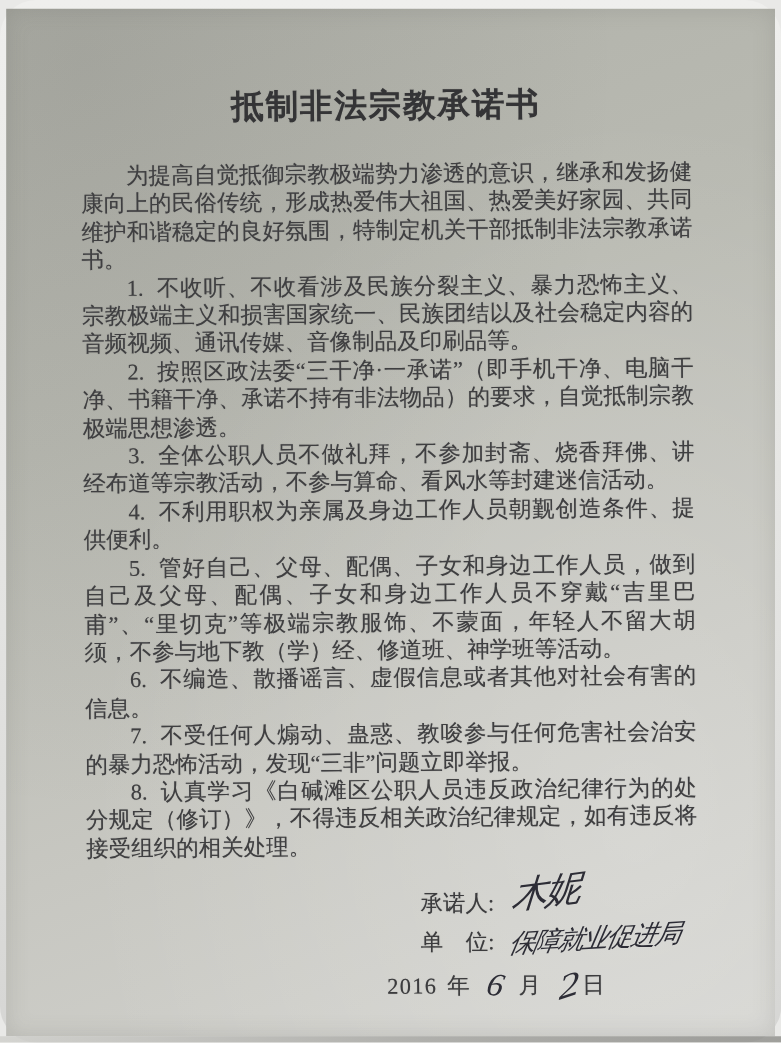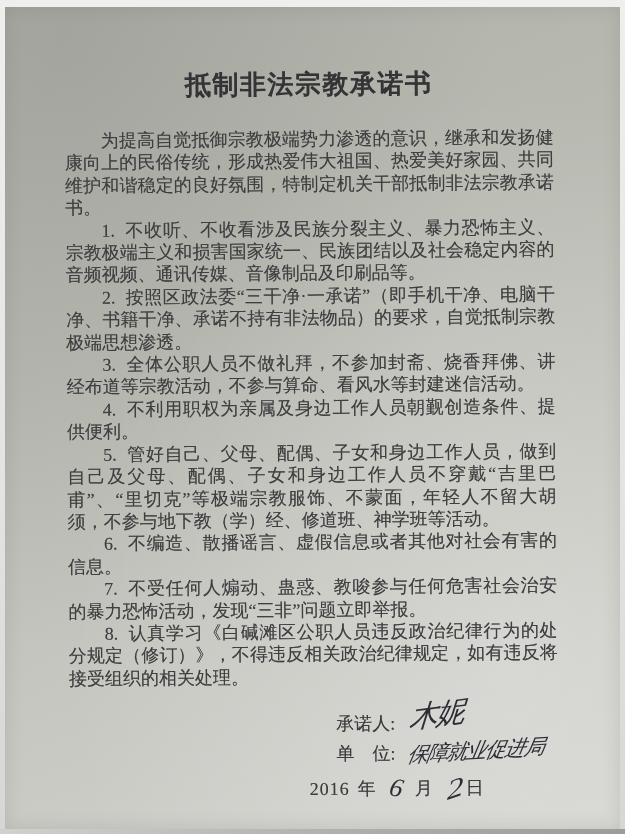--- a/index.html
+++ b/index.html
@@ -7,20 +7,21 @@
     width: 625px; height: 834px;
     font-family: "Liberation Serif", "DejaVu Serif", serif;
     background: #e9e9e7;
     overflow: hidden;
   }
   
   .photo {
     position: relative;
     width: 625px; height: 834px;
     background: linear-gradient(to bottom, #efefed 0%, #e3e3e1 60%, #d6d6d4 100%);
+    border-radius: 29px;
   }
   .photo::after {
     content: "";
     position: absolute; left: 0; right: 0; bottom: 0; height: 5px;
     background: linear-gradient(to right, #cfcfcb 0%, #a5a5a1 55%, #8d8d89 100%);
     opacity: .8;
   }
   
   .paper {
     position: absolute;

